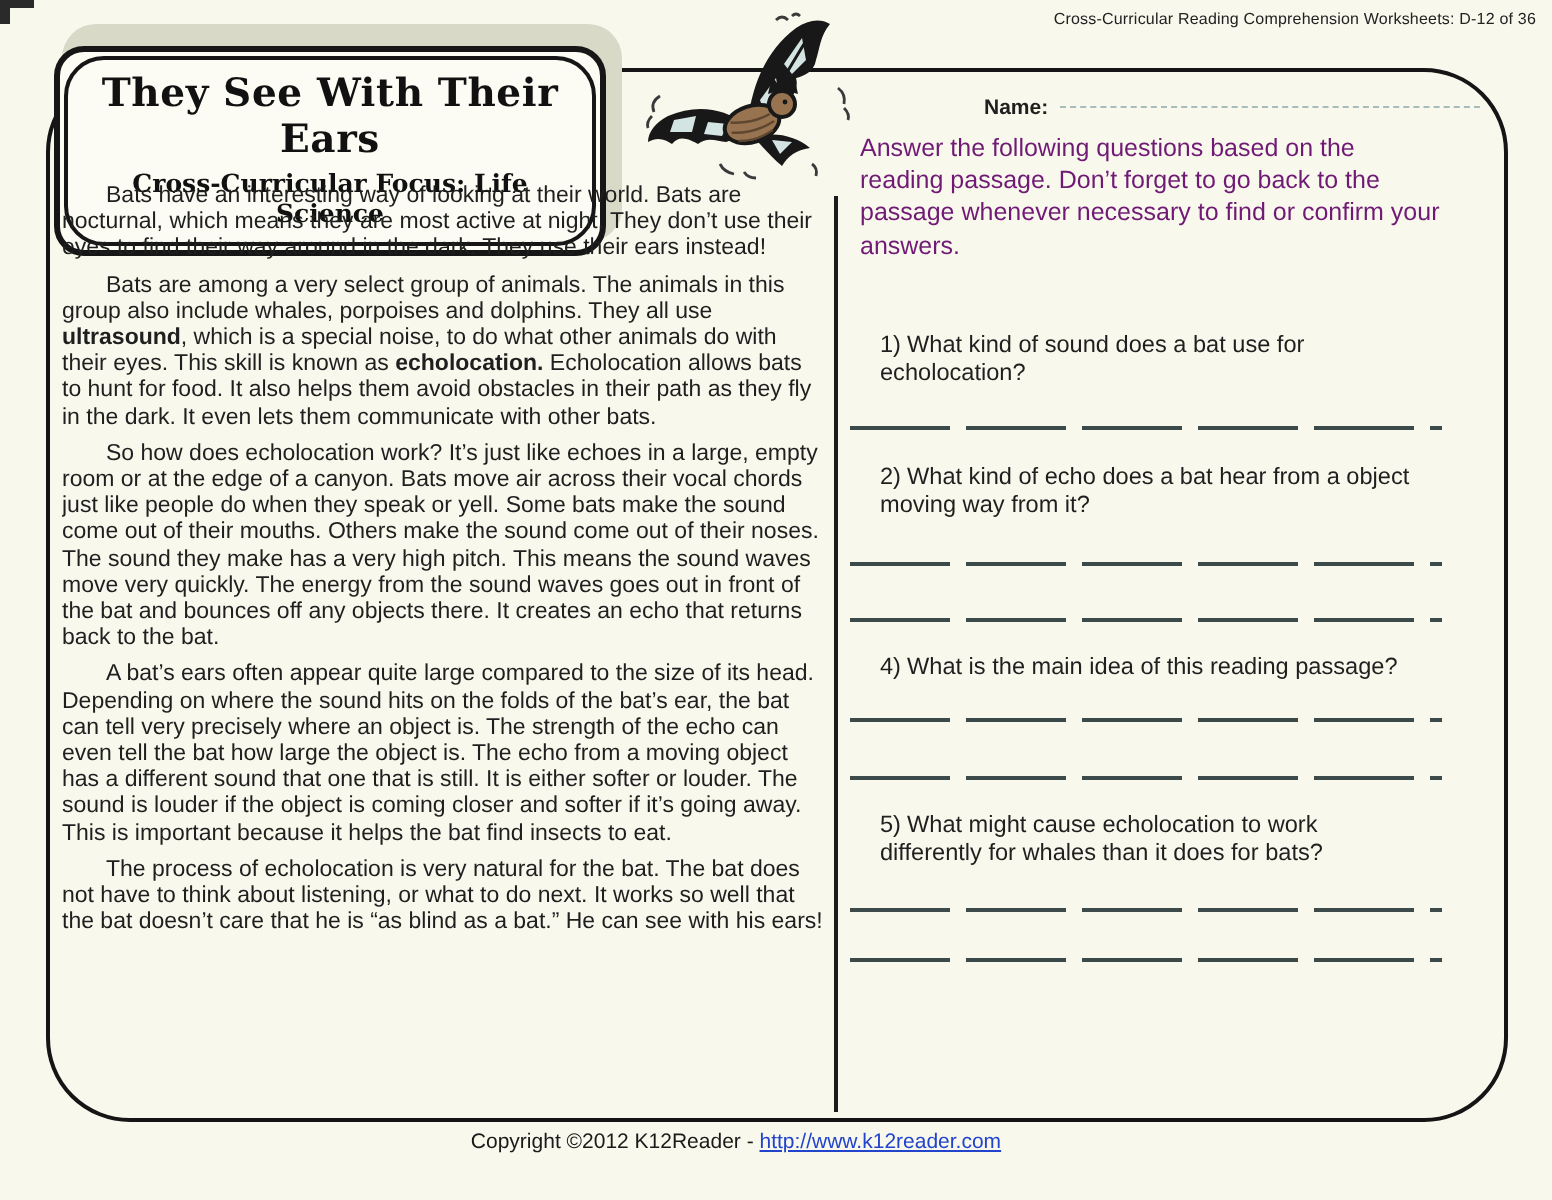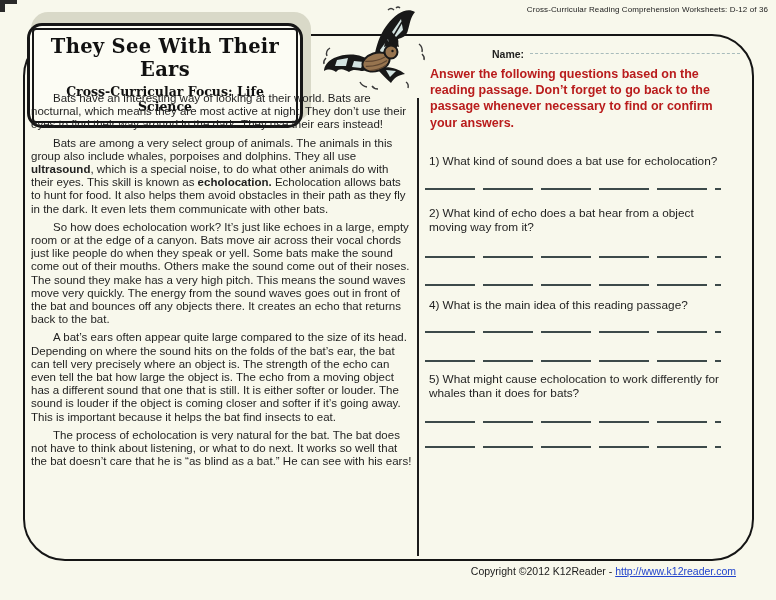--- a/index.html
+++ b/index.html
@@ -16,50 +16,50 @@
   .top-header{position:absolute;top:5px;right:8px;font-size:8px;color:#222;letter-spacing:0.1px;text-align:center;}
   
   .frame{position:absolute;left:23px;top:34px;width:727px;height:523px;
     border:2px solid #151515;border-radius:42px;background:transparent;}
   
   .divider{position:absolute;left:417px;top:98px;width:2px;height:458px;background:#1c1c1c;}
   
   .title-box{position:absolute;left:27px;top:23px;width:266px;
     background:#fcfcf4;border:3px solid #161616;border-radius:15px;padding:2px;
     box-shadow:6px -9px 0 2px #d9d9c8;}
-  .title-box-inner{border:2px solid #161616;border-radius:4px;padding:5px 8px 7px;text-align:center;background:#fcfcf4;}
+  .title-box-inner{border:2px solid #161616;border-radius:20px;padding:5px 8px 7px;text-align:center;background:#fcfcf4;}
   .title{margin:0;font-family:"DejaVu Serif","Liberation Serif",serif;font-weight:bold;
     font-size:19.5px;letter-spacing:0.3px;color:#111;}
   .subtitle{margin:3px 0 0;font-family:"DejaVu Serif","Liberation Serif",serif;font-weight:bold;
     font-size:12.5px;color:#111;}
   
   .bat{position:absolute;left:318px;top:6px;width:120px;height:100px;}
   
   .passage{position:absolute;left:31px;top:92px;width:381px;height:462px;overflow:hidden;
     font-size:11.5px;line-height:13.2px;}
   .passage p{margin:0 0 5px;text-indent:22px;}
   .passage b{font-weight:bold;}
   
   .name-row{position:absolute;left:430px;top:48px;width:310px;display:flex;align-items:center;}
   .name-label{font-weight:bold;font-size:10.5px;margin-left:62px;}
   .name-line{flex:1;margin-left:6px;margin-bottom:2px;border-bottom:1.5px dashed #a9bcbc;height:1px;}
   .instructions{position:absolute;left:430px;top:66px;width:292px;
-    font-weight:bold;font-size:12.5px;line-height:16.2px;color:#b91c1c;}
+    font-weight:normal;font-size:12.5px;line-height:16.2px;color:#701a75;}
   .questions{position:absolute;left:425px;top:150px;width:302px;font-size:11.8px;line-height:14px;}
-  .q-text{margin:4px;}
+  .q-text{margin:15px;}
   .q-num{margin-right:3px;}
   .ans-line{height:2px;width:98%;
     background:repeating-linear-gradient(to right,#3d4a4a 0px,#3d4a4a 50px,transparent 50px,transparent 58px);}
   .q1{margin-top:0;}        .q1 .ans-line{margin-top:20px;}
   .q2{margin-top:16px;}     .q2 .l1{margin-top:22px;} .q2 .l2{margin-top:26px;}
   .q3{margin-top:11px;}     .q3 .l1{margin-top:23px;} .q3 .l2{margin-top:25px;}
   .q4{margin-top:12px;}     .q4 .l1{margin-top:19px;} .q4 .l2{margin-top:27px;}
   .q5{margin-top:10px;}     .q5 .l1{margin-top:21px;} .q5 .l2{margin-top:23px;}
   
-  .footer{position:absolute;left:0;top:565px;width:736px;text-align:right;font-size:10.5px;color:#1a1a1a;}
+  .footer{position:absolute;left:0;top:565px;width:736px;text-align:center;font-size:10.5px;color:#1a1a1a;}
   .footer-link{color:#2244cc;text-decoration:underline;cursor:pointer;}
 </style>
 </head>
 <body>
 
 <div class="corner-mark"></div>
 
 <div class="top-header">Cross-Curricular Reading Comprehension Worksheets: D-12 of 36</div>
 
 <div class="frame"></div>

